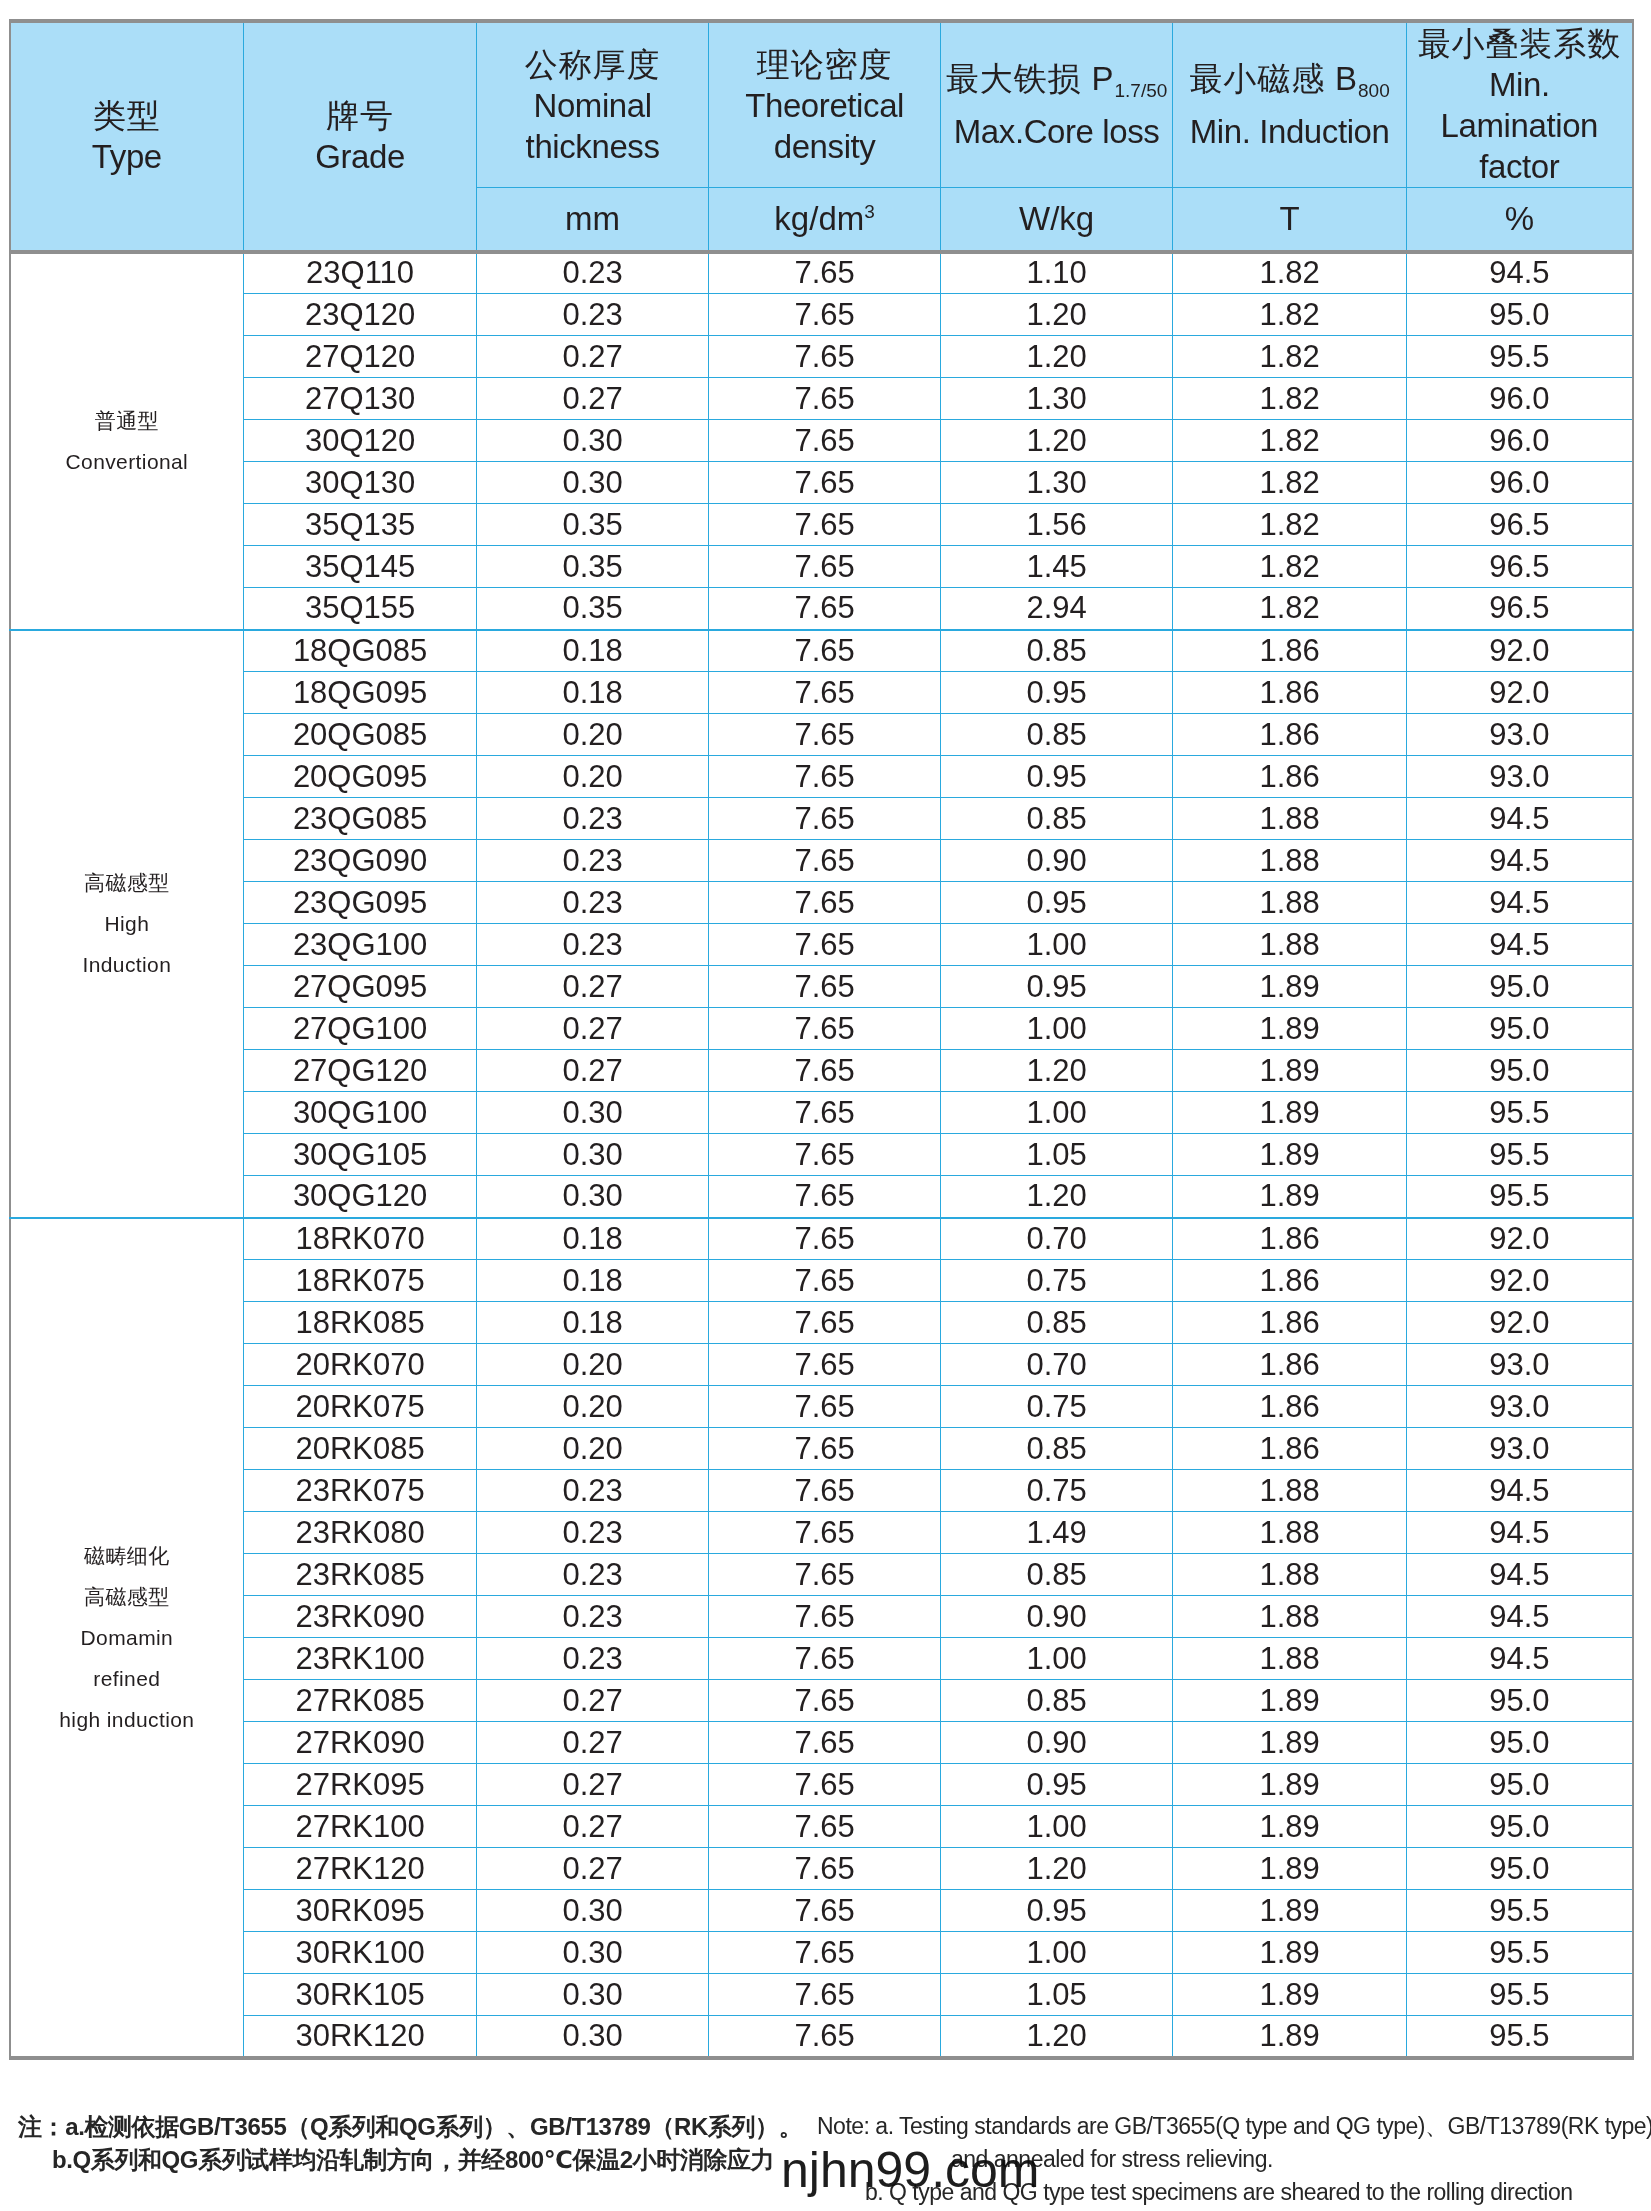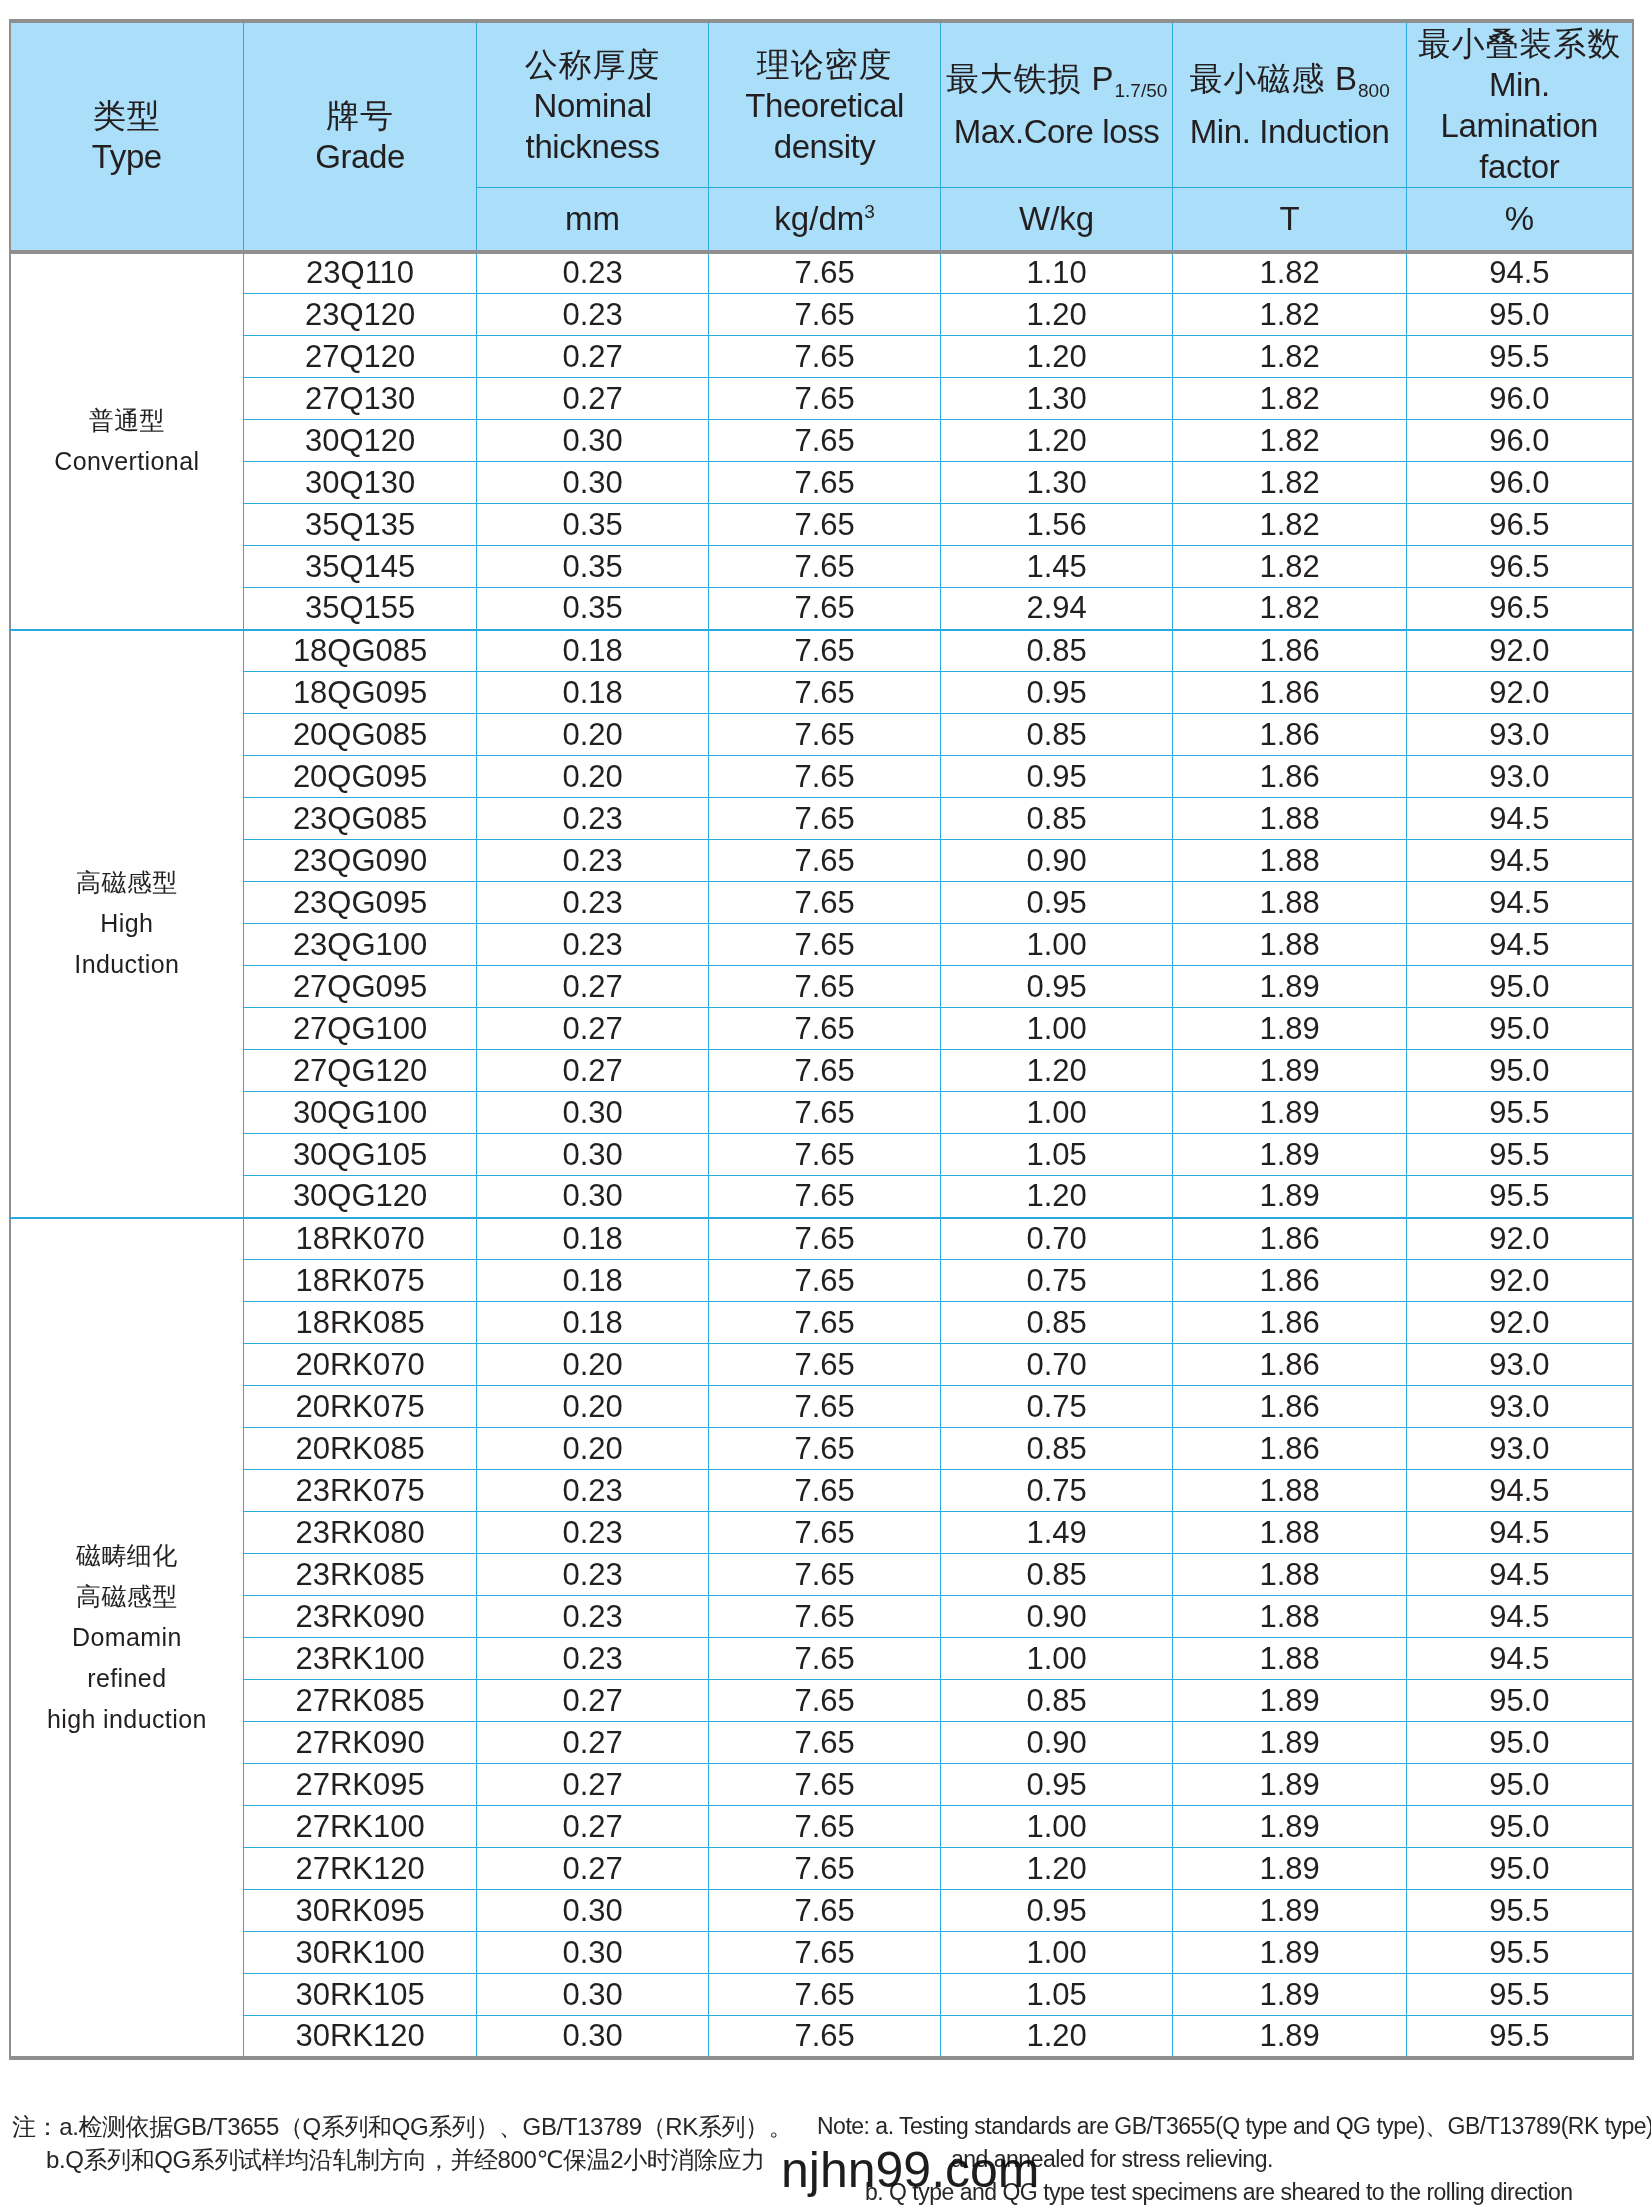--- a/index.html
+++ b/index.html
@@ -33,26 +33,26 @@
   thead th { background:#abdef8; }
   thead { border-bottom:4.3px solid #8f8f8f; }
   .hrow1 th { height:157px; font-size:33px; line-height:41px; letter-spacing:-0.4px; }
   .hrow2 th { height:64px; font-size:33px; }
   .hrow1 .zh { letter-spacing:0.9px; }
   sub.hsub { font-size:19px; vertical-align:-6.9px; letter-spacing:0;text-align:center; }
   sup.hsup { font-size:19px; vertical-align:12px; }
 
   tbody { border-top:2.6px solid #2aa9de; }
   tbody td { height:42px; font-size:31px; background:#ffffff; }
-  td.type-cell { font-size:25px; line-height:41px; letter-spacing:0.4px; }
+  td.type-cell { font-size:21px; line-height:41px; letter-spacing:0.4px; }
   td.type-cell div { white-space:nowrap; }
 
   
   .notes { position:absolute; top:2110px; font-size:24px; line-height:33px; color:#262626; }
-  .notes-zh { left:12px;  width:800px; letter-spacing:-0.4px; }
+  .notes-zh { left:18px;  width:800px; letter-spacing:-0.4px;font-weight:bold; }
   .notes-en { left:817px; width:833px; font-size:23px; letter-spacing:-0.5px; }
   .nline { white-space:nowrap; }
   .notes-zh .i1 { padding-left:34px; }
   .notes-zh .i2 { padding-left:69px; }
   .notes-en .i1 { padding-left:48px; }
   .notes-en .i2 { padding-left:134px; }
 
   .watermark {
     position:absolute; left:781px; top:2144px;
     font-size:50px; line-height:52px;

